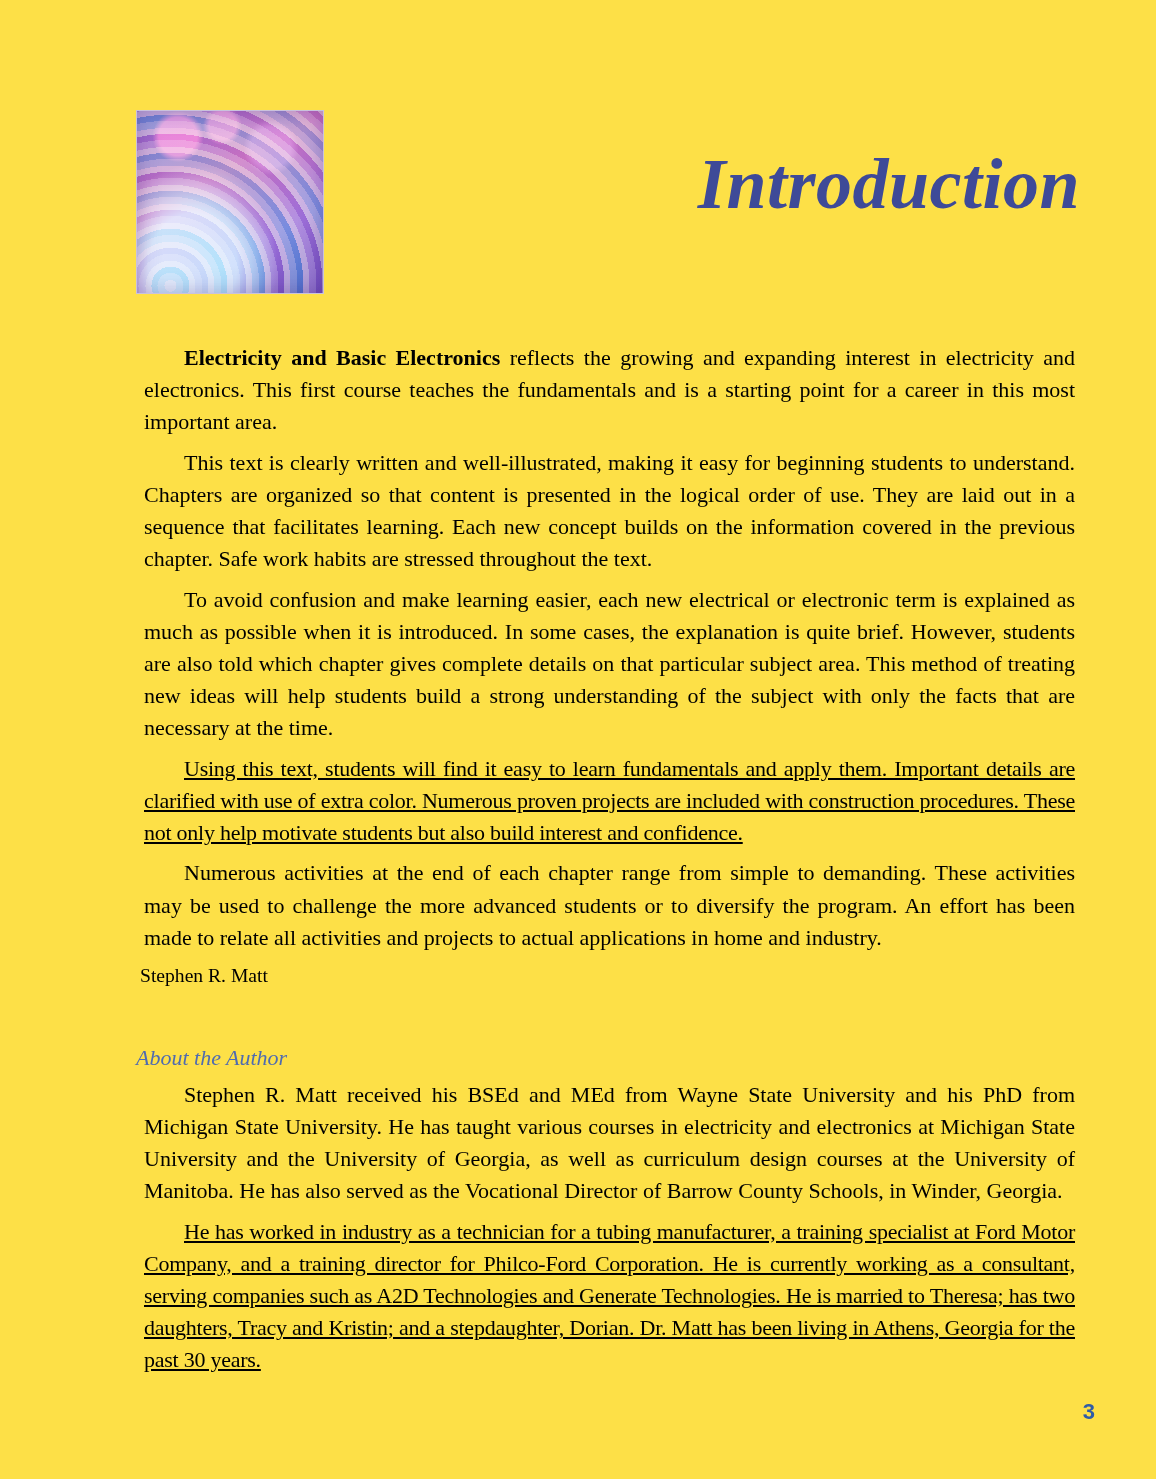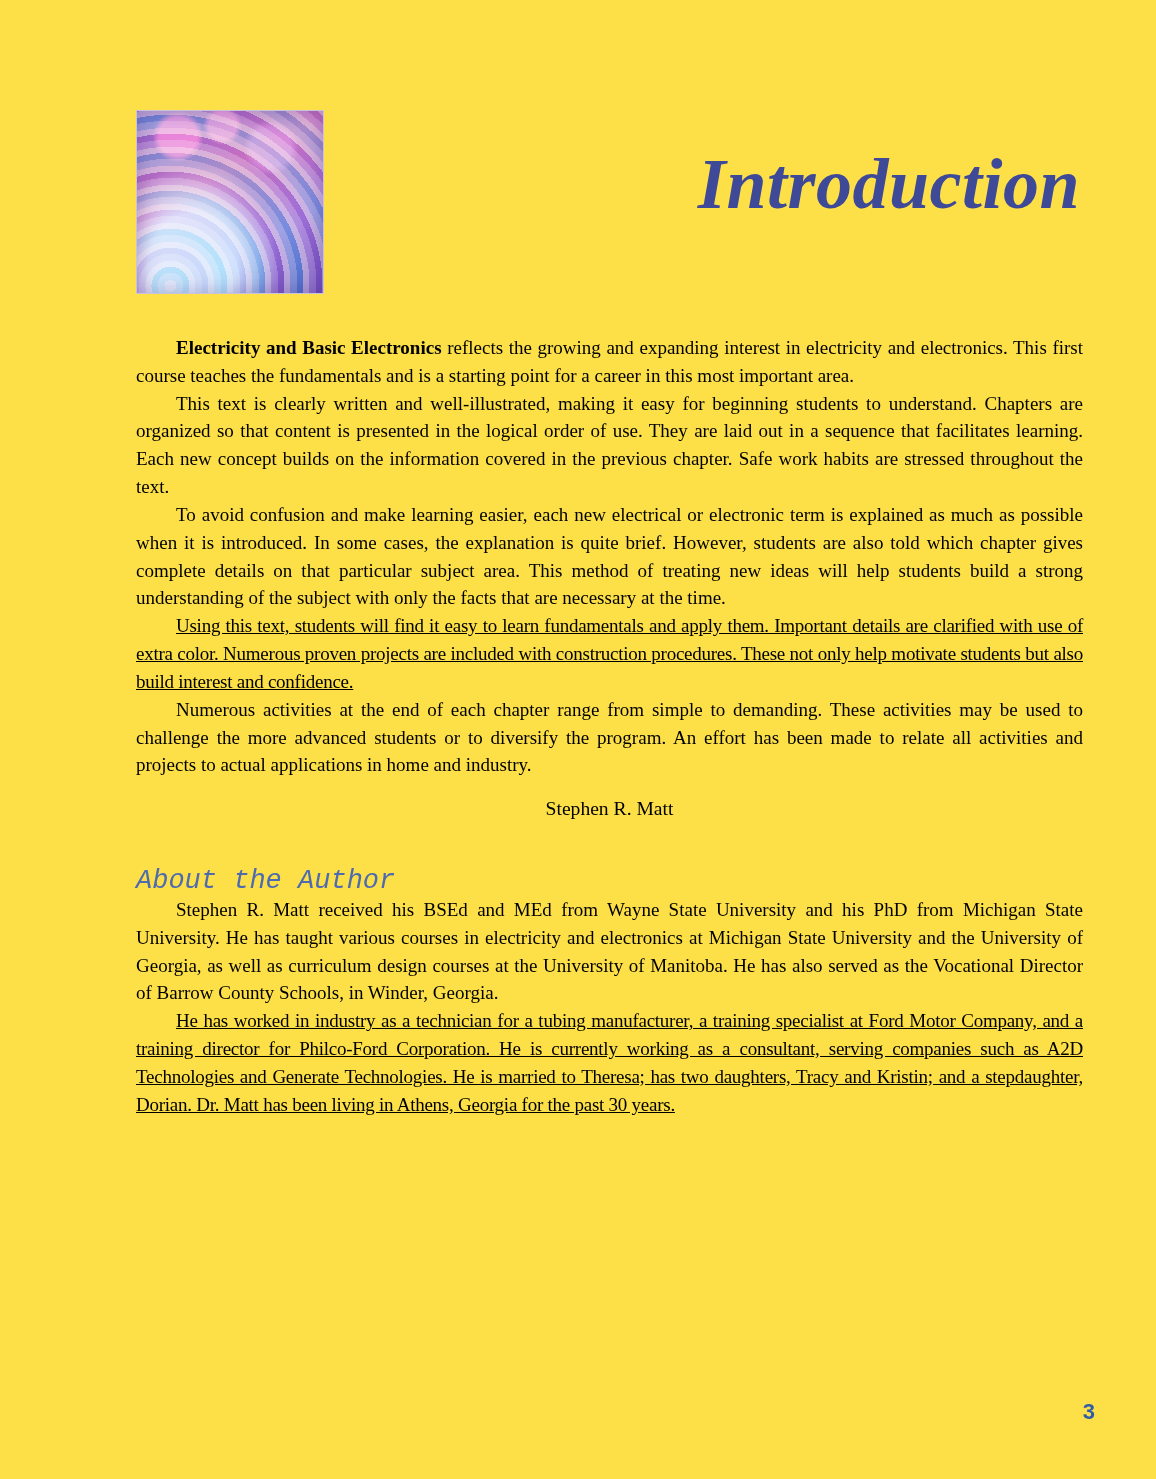--- a/index.html
+++ b/index.html
@@ -63,42 +63,42 @@
   }
 
   
   .body-col {
     position: absolute;
     left: 136px;
     top: 334px;
     width: 947px;
   }
   p.para {
-    margin: 0;
-    font-size: 19px;
+    margin: 8px;
+    font-size: 22px;
     line-height: 1.465;
     text-align: justify;
     text-indent: 40px;
     hyphens: manual;
   }
   p.para b { font-weight: bold; }
   .tight { letter-spacing: -0.25px; text-decoration: underline; }
 
   .signature {
-    margin: 16px;
+    margin: 4px;
     font-size: 19.6px;
     line-height: 1.465;
-    text-align: center;
+    text-align: left;
   }
 
   .section-head {
-    margin: 42px 0 0 0;
-    font-family: Liberation Mono, monospace;
+    margin: 54px 0 0 0;
+    font-family: Liberation Serif, serif;
     font-style: italic;
-    font-size: 27px;
+    font-size: 22px;
     color: #4f6bb0;
     font-weight: normal;
     text-indent: 0;
   }
 
   .page-number {
     position: absolute;
     right: 73px;
     bottom: 54px;
     font-family: "Liberation Sans", sans-serif;

